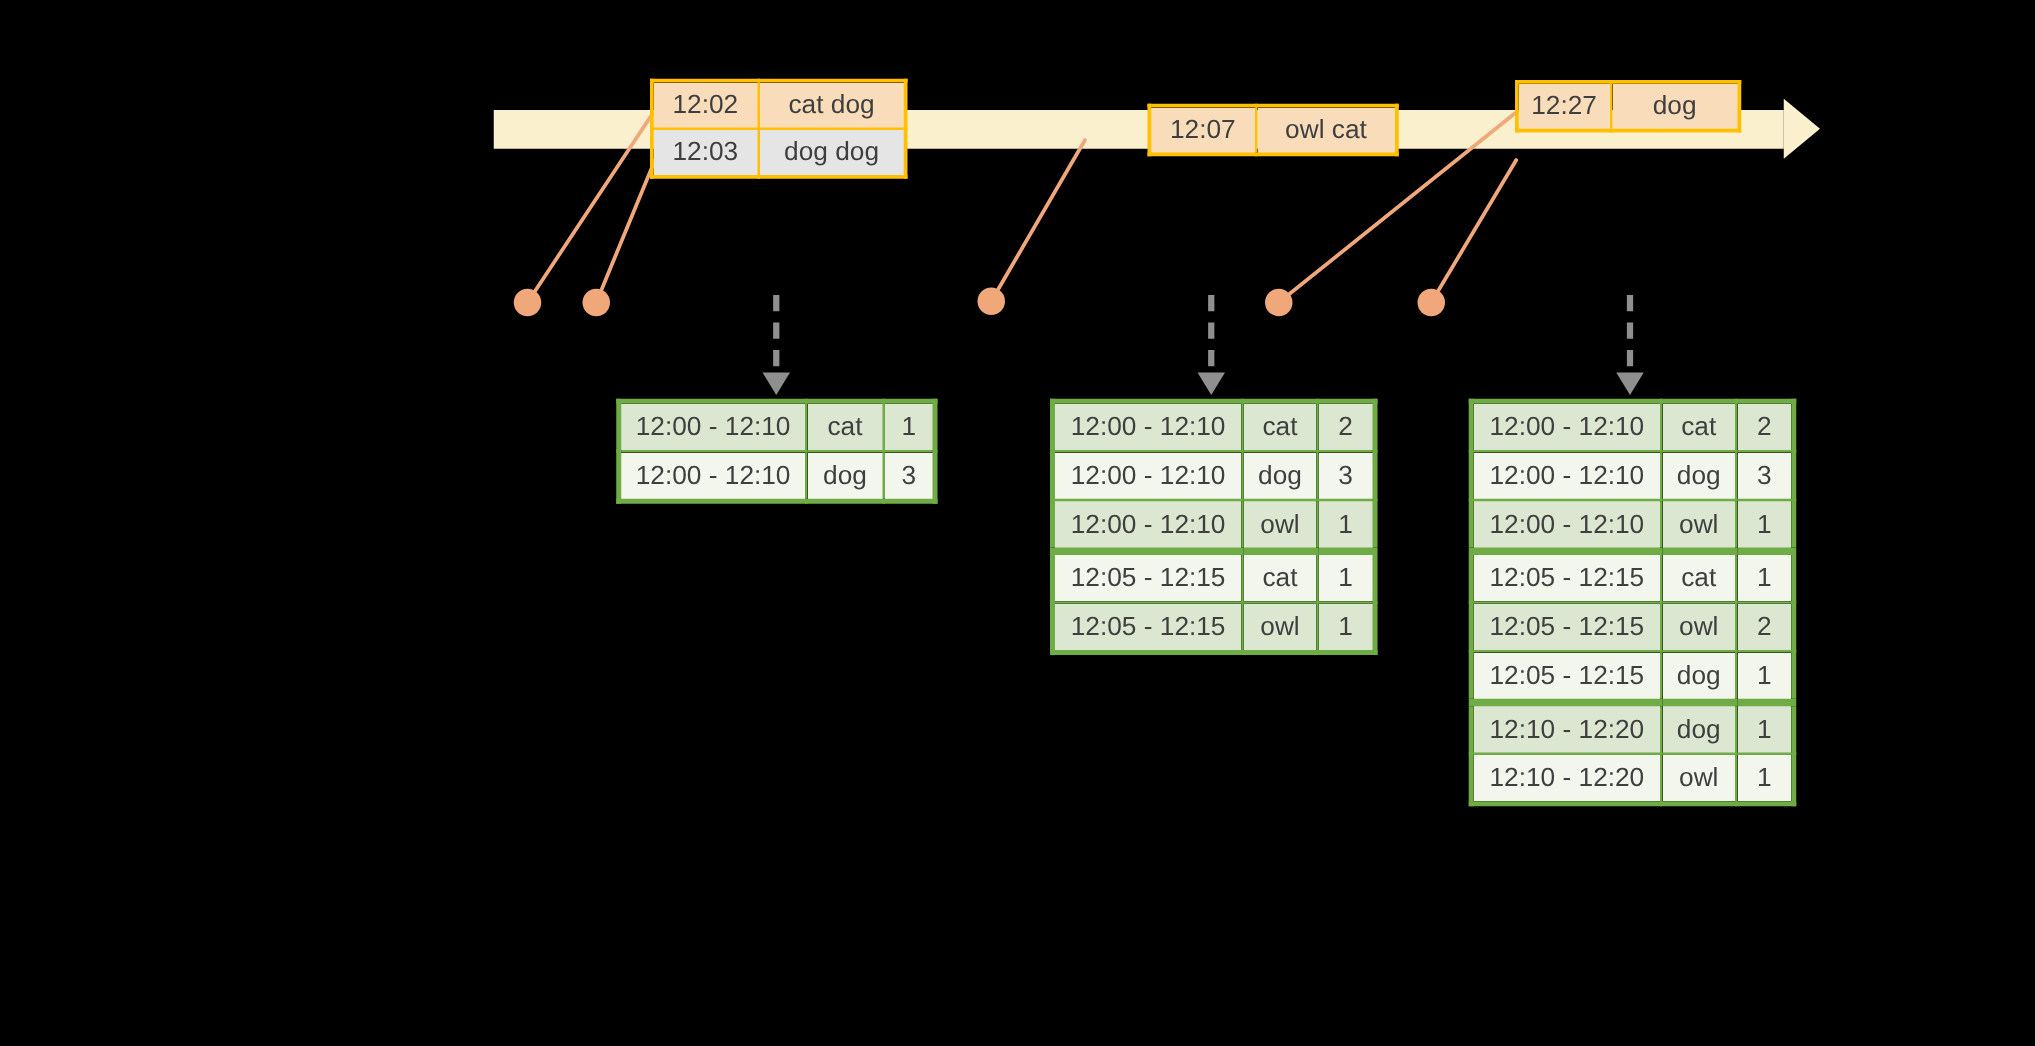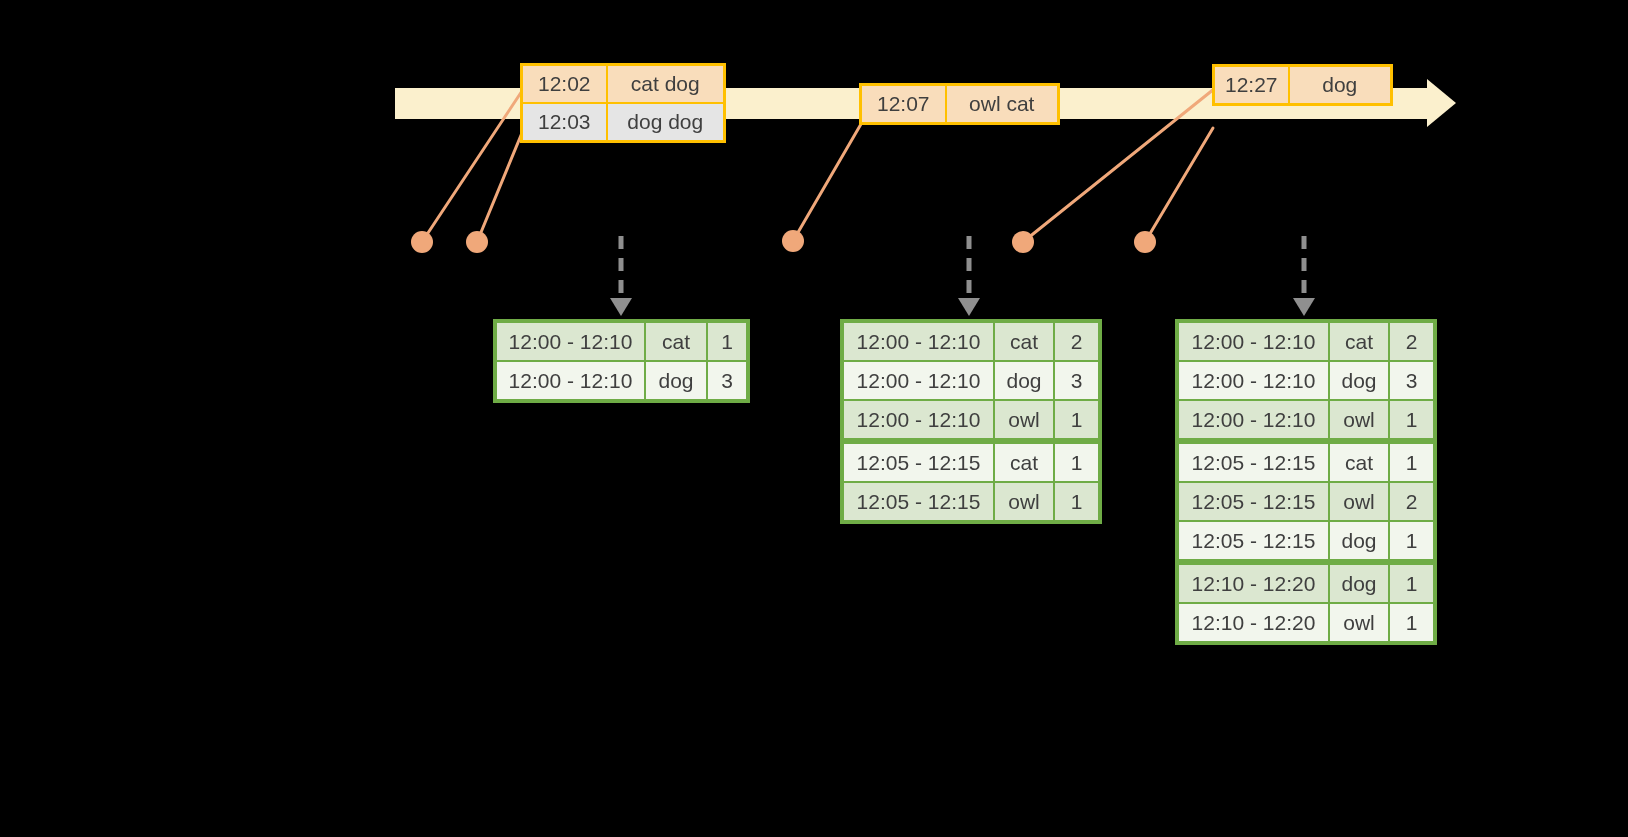--- a/index.html
+++ b/index.html
@@ -19,21 +19,21 @@
   
   table{border-collapse:collapse;position:absolute;table-layout:fixed;}
   .event-table{border:3px solid #FFC000;}
   .event-table td{
     border:2px solid #FFC000;text-align:center;vertical-align:middle;
     height:34px;font-size:21px;color:#3F3F3F;overflow:hidden;white-space:nowrap;
   }
   .r-dark{background:#F9DDBB;}
   .r-light{background:#e5e5e5;}
   .et1{left:520px;top:63px;width:203px;padding-left:40px;}
-  .et2{left:859px;top:83px;width:198px;}
+  .et2{left:918px;top:83px;width:198px;}
   .et3{left:1212px;top:64px;width:178px;}
   
   .result-table{border:4px solid #6FAC46;}
   .result-table td{
     border:2px solid #6FAC46;text-align:center;vertical-align:middle;
     height:35px;font-size:21px;color:#3F3F3F;overflow:hidden;white-space:nowrap;
   }
   .result-table tr.group-end td{border-bottom:6px solid #6FAC46;}
   .g-dark{background:#DBE7D0;}
   .g-light{background:#F2F6ED;}

